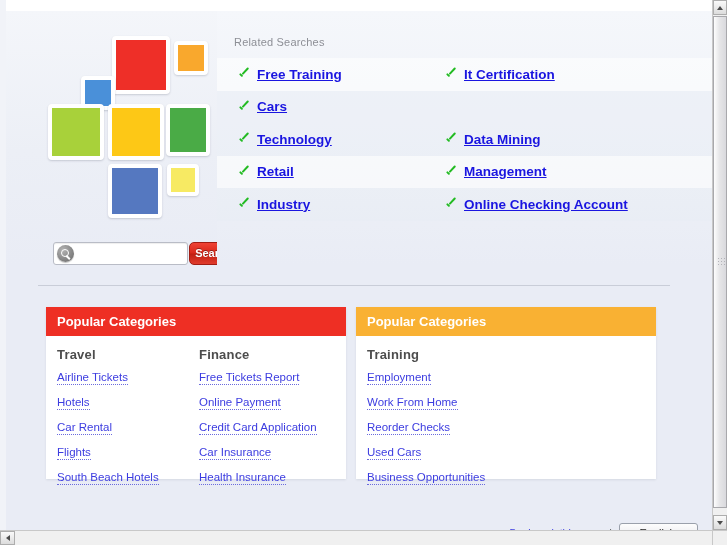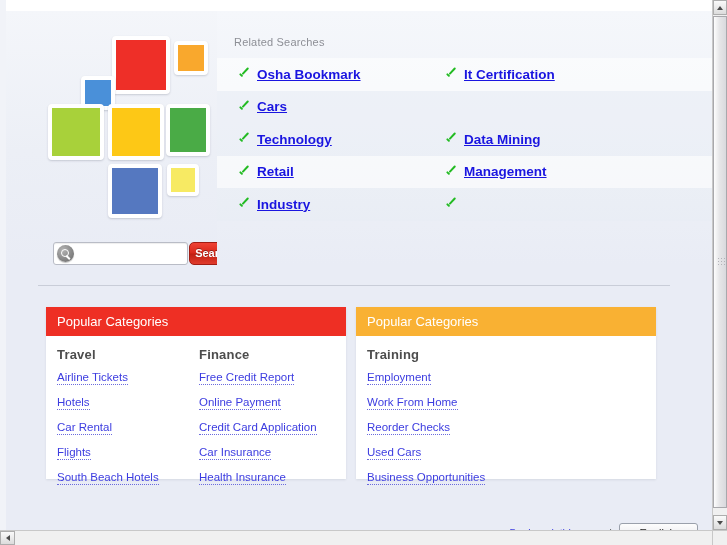--- a/index.html
+++ b/index.html
@@ -210,21 +210,21 @@
     box-shadow: 0 1px 2px rgba(80,90,110,0.12);
   }
   #cat-panel-left  { left: 46px; }
   #cat-panel-right { left: 356px; }
   .cat-head {
     height: 29px;
     line-height: 29px;
     padding-left: 11px;
     color: #ffffff;
     font-size: 13px;
-    font-weight: normal;
+    font-weight: bold;
   }
   #cat-head-left  { background: #ee2f24; }
   #cat-head-right { background: #f9b133; }
   .cat-body {
     position: relative;
     padding: 11px 0 0 11px;
     display: flex;
   }
   .cat-col { width: 142px; }
   .cat-col-title {
@@ -383,21 +383,21 @@
         <button id="search-button">Search</button>
       </div>
     </div>
 
     <div id="related-wrap">
       <div id="related-title">Related Searches</div>
       <div id="related-grid">
           <div class="rs-row odd">
             <div class="rs-cell col1">
               <span class="check"></span>
-              <a class="rs-link">Osha Bookmark</a>
+              <a class="rs-link">Free Training</a>
             </div>
             <div class="rs-cell col2">
               <span class="check"></span>
               <a class="rs-link">It Certification</a>
             </div>
           </div>
           <div class="rs-row even">
             <div class="rs-cell col1">
               <span class="check"></span>
               <a class="rs-link">Cars</a>
@@ -423,41 +423,42 @@
               <a class="rs-link">Management</a>
             </div>
           </div>
           <div class="rs-row even">
             <div class="rs-cell col1">
               <span class="check"></span>
               <a class="rs-link">Industry</a>
             </div>
             <div class="rs-cell col2">
               <span class="check"></span>
+              <a class="rs-link">Online Checking Account</a>
             </div>
           </div>
         </div>
     </div>
 
     <div id="divider"></div>
 
     <div class="cat-panel" id="cat-panel-left">
       <div class="cat-head" id="cat-head-left">Popular Categories</div>
       <div class="cat-body">
         <div class="cat-col">
           <div class="cat-col-title">Travel</div>
           <a class="cat-link">Airline Tickets</a>
           <a class="cat-link">Hotels</a>
           <a class="cat-link">Car Rental</a>
           <a class="cat-link">Flights</a>
           <a class="cat-link">South Beach Hotels</a>
         </div>
         <div class="cat-col">
           <div class="cat-col-title">Finance</div>
-          <a class="cat-link">Free Credit Report</a>
+          <a class="cat-link">Free Tickets Report</a>
           <a class="cat-link">Online Payment</a>
           <a class="cat-link">Credit Card Application</a>
           <a class="cat-link">Car Insurance</a>
           <a class="cat-link">Health Insurance</a>
         </div>
       </div>
     </div>
 
     <div class="cat-panel" id="cat-panel-right">
       <div class="cat-head" id="cat-head-right">Popular Categories</div>

